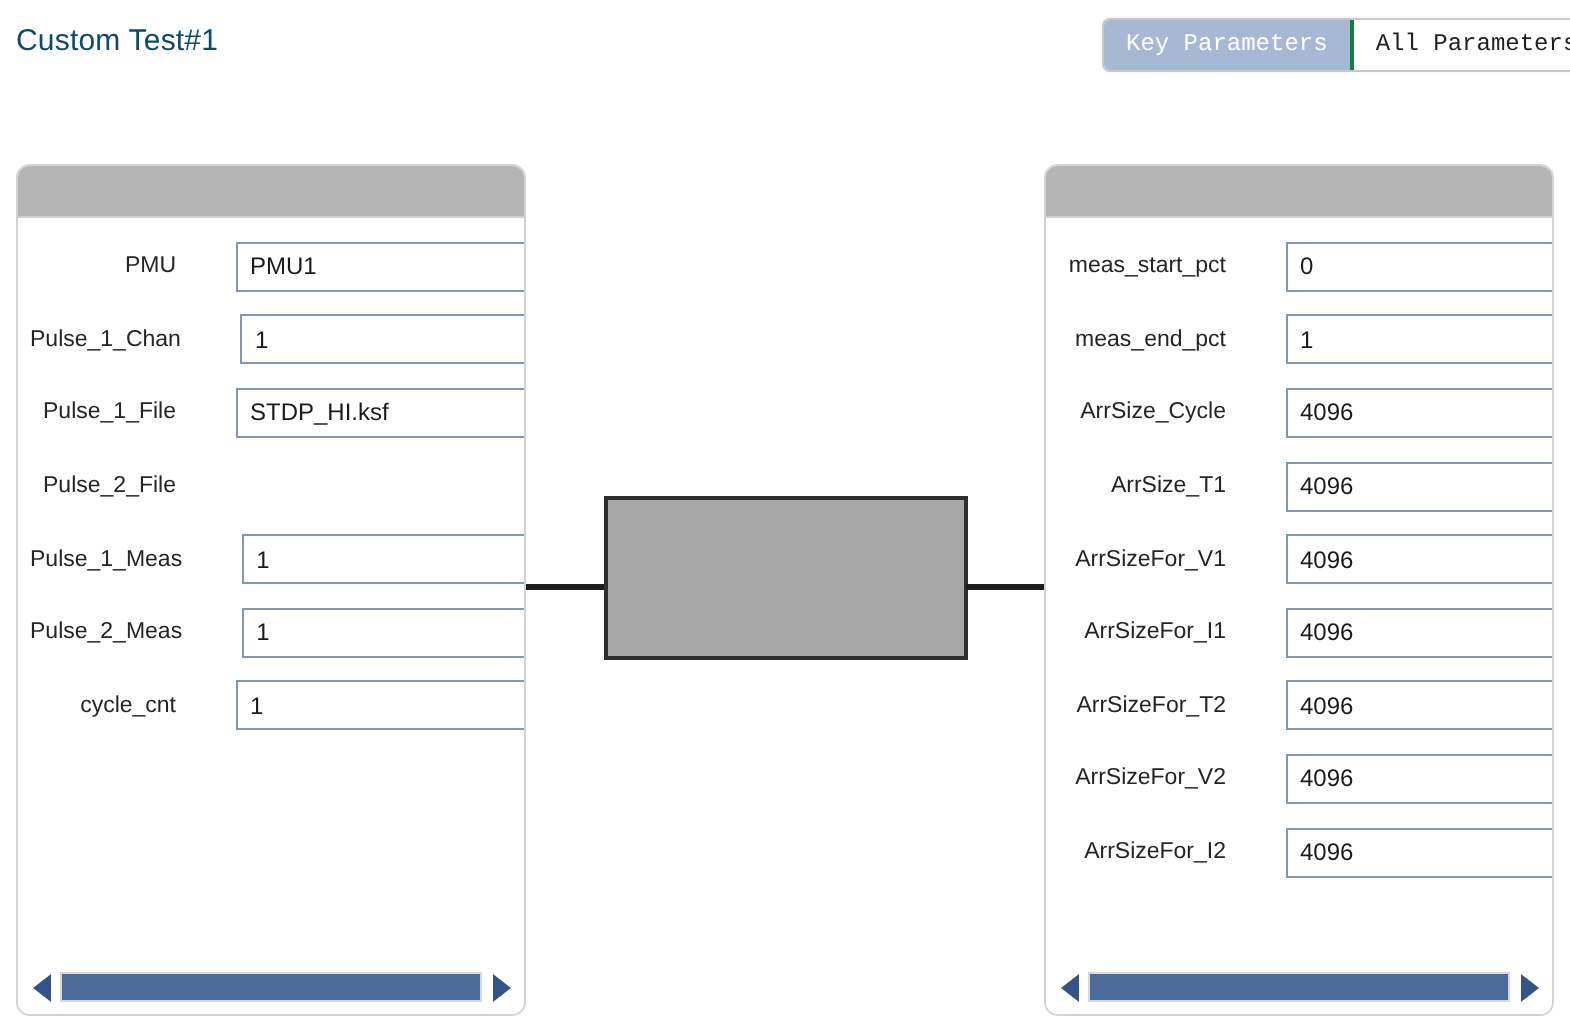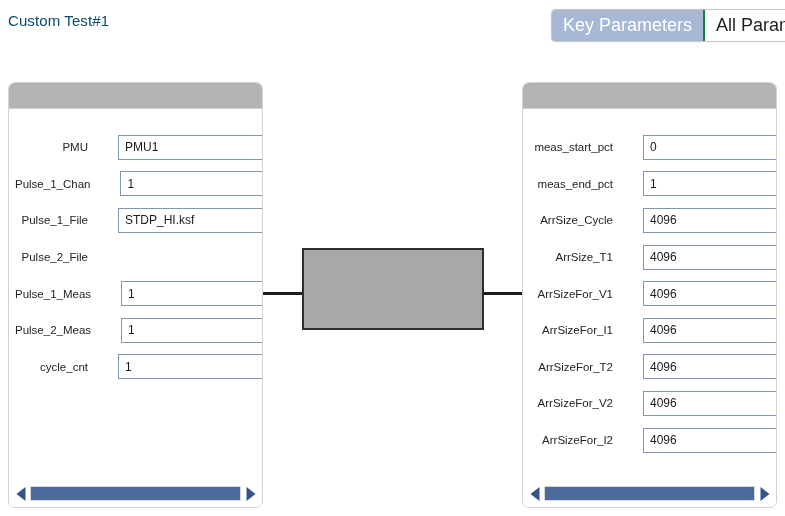--- a/index.html
+++ b/index.html
@@ -32,22 +32,22 @@
     left: 551px;
     top: 9px;
     display: flex;
     background: #ffffff;
     border: 1px solid #c8c8c8;
     border-radius: 4px;
     overflow: hidden;
     box-shadow: 0 0 0 1px rgba(0,0,0,0.02);
   }
   .toggle-btn {
-    font-family: Liberation Sans, sans-serif;
-    font-size: 18px;
+    font-family: Liberation Mono, monospace;
+    font-size: 12px;
     padding: 6px 11px 7px 11px;
     line-height: 1;
     white-space: nowrap;
     border: none;
     background: #ffffff;
     color: #1f1f1f;
     cursor: pointer;
   }
   .toggle-btn.active {
     background: #a7b8d4;
@@ -76,21 +76,21 @@
 
   .panel-header {
     height: 25px;
     flex: 0 0 25px;
     background: #b4b4b4;
     border-bottom: 1px solid #cfcfcf;
   }
 
   .panel-body {
     flex: 1 1 auto;
-    padding: 20px 6px 0 6px;
+    padding: 6px 6px 0 6px;
     box-sizing: border-box;
     overflow: hidden;
   }
 
   .field-row {
     display: flex;
     align-items: center;
     height: 36.6px;
   }
   .field-label {

